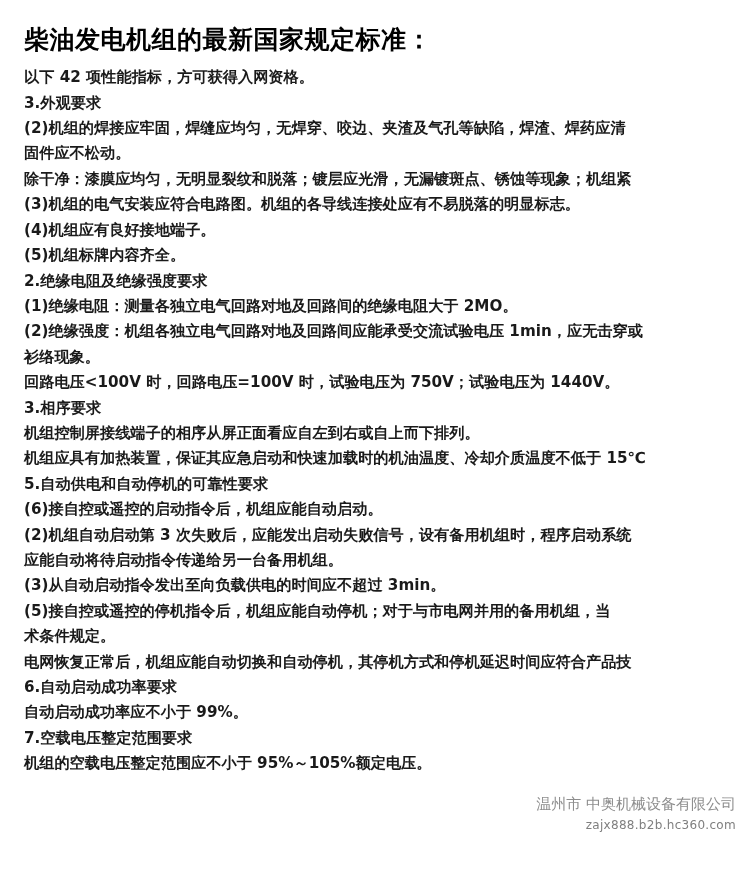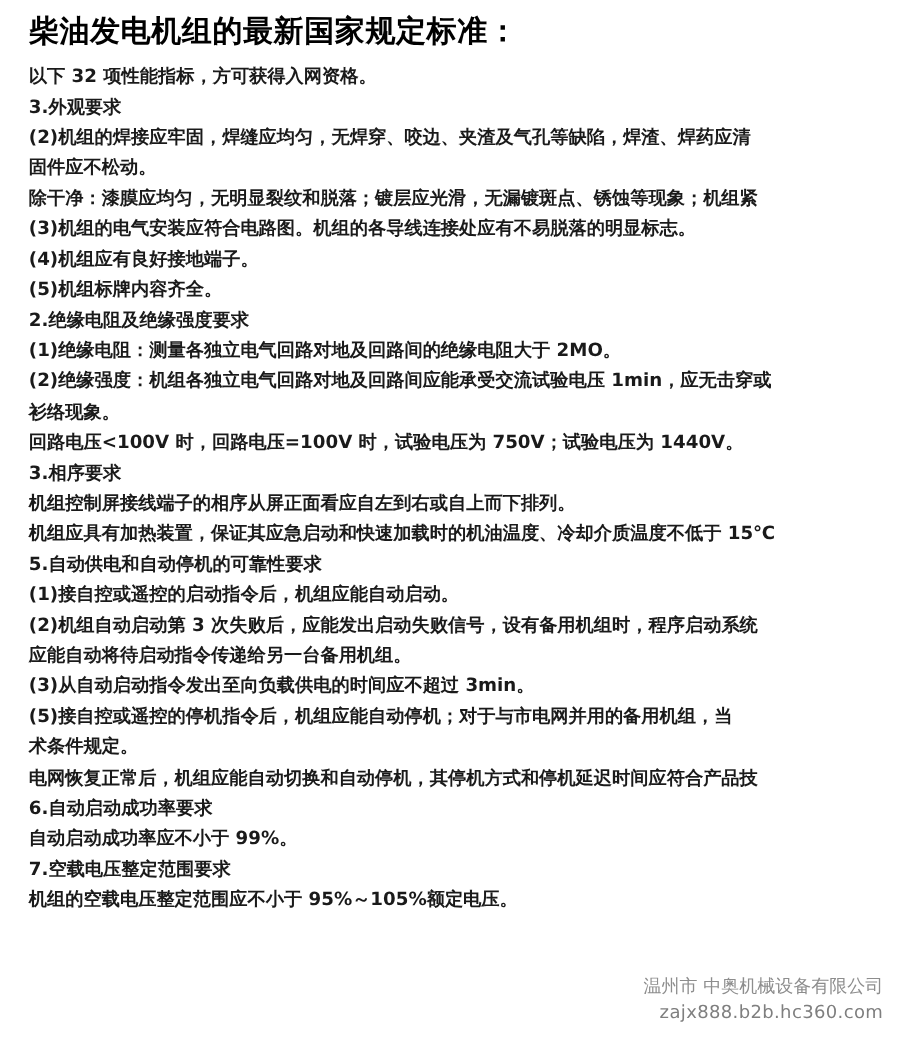--- a/index.html
+++ b/index.html
@@ -13,21 +13,21 @@
     font-family: "DejaVu Sans", "Liberation Sans", sans-serif;
     color: #141414;
     overflow: hidden;
     position: relative;
   }
   .page {
     position: relative;
     width: 750px;
     height: 874px;
     box-sizing: border-box;
-    padding: 10px 16px 0 24px;
+    padding: 24px 16px 0 24px;
   }
   .doc-title {
     font-size: 25px;
     font-weight: bold;
     letter-spacing: 0.5px;
     line-height: 1.25;
     margin: 0 0 10px 0;
     color: #000000;
   }
   .lines {
@@ -39,60 +39,60 @@
     color: #1a1a1a;
     white-space: pre-wrap;
     word-break: break-all;
   }
   .line.bold {
     font-weight: bold;
   }
   .watermark {
     position: absolute;
     right: 14px;
-    bottom: 20px;
+    bottom: 38px;
     font-size: 15px;
     line-height: 20px;
     color: #8d8d8d;
     text-align: right;
     font-weight: normal;
     pointer-events: none;
   }
   .watermark .wm2 {
     display: block;
-    font-size: 15px;
+    font-size: 12px;
     line-height: 22px;
     color: #7f7f7f;
     letter-spacing: 0.3px;
   }
 </style>
 </head>
 <body>
 
 <div class="page">
   <h1 class="doc-title">柴油发电机组的最新国家规定标准：</h1>
   <div class="lines">
-    <div class="line bold">以下 32 项性能指标，方可获得入网资格。</div>
+    <div class="line bold">以下 42 项性能指标，方可获得入网资格。</div>
     <div class="line bold">3.外观要求</div>
     <div class="line bold">(2)机组的焊接应牢固，焊缝应均匀，无焊穿、咬边、夹渣及气孔等缺陷，焊渣、焊药应清</div>
     <div class="line bold">固件应不松动。</div>
     <div class="line bold">除干净：漆膜应均匀，无明显裂纹和脱落；镀层应光滑，无漏镀斑点、锈蚀等现象；机组紧</div>
     <div class="line bold">(3)机组的电气安装应符合电路图。机组的各导线连接处应有不易脱落的明显标志。</div>
     <div class="line bold">(4)机组应有良好接地端子。</div>
     <div class="line bold">(5)机组标牌内容齐全。</div>
     <div class="line bold">2.绝缘电阻及绝缘强度要求</div>
     <div class="line bold">(1)绝缘电阻：测量各独立电气回路对地及回路间的绝缘电阻大于 2MO。</div>
     <div class="line bold">(2)绝缘强度：机组各独立电气回路对地及回路间应能承受交流试验电压 1min，应无击穿或</div>
     <div class="line bold">衫络现象。</div>
     <div class="line bold">回路电压&lt;100V 时，回路电压=100V 时，试验电压为 750V；试验电压为 1440V。</div>
     <div class="line bold">3.相序要求</div>
     <div class="line bold">机组控制屏接线端子的相序从屏正面看应自左到右或自上而下排列。</div>
     <div class="line bold">机组应具有加热装置，保证其应急启动和快速加载时的机油温度、冷却介质温度不低于 15℃</div>
     <div class="line bold">5.自动供电和自动停机的可靠性要求</div>
-    <div class="line bold">(1)接自控或遥控的启动指令后，机组应能自动启动。</div>
+    <div class="line bold">(6)接自控或遥控的启动指令后，机组应能自动启动。</div>
     <div class="line bold">(2)机组自动启动第 3 次失败后，应能发出启动失败信号，设有备用机组时，程序启动系统</div>
     <div class="line bold">应能自动将待启动指令传递给另一台备用机组。</div>
     <div class="line bold">(3)从自动启动指令发出至向负载供电的时间应不超过 3min。</div>
     <div class="line bold">(5)接自控或遥控的停机指令后，机组应能自动停机；对于与市电网并用的备用机组，当</div>
     <div class="line bold">术条件规定。</div>
     <div class="line bold">电网恢复正常后，机组应能自动切换和自动停机，其停机方式和停机延迟时间应符合产品技</div>
     <div class="line bold">6.自动启动成功率要求</div>
     <div class="line bold">自动启动成功率应不小于 99%。</div>
     <div class="line bold">7.空载电压整定范围要求</div>
     <div class="line bold">机组的空载电压整定范围应不小于 95%～105%额定电压。</div>

